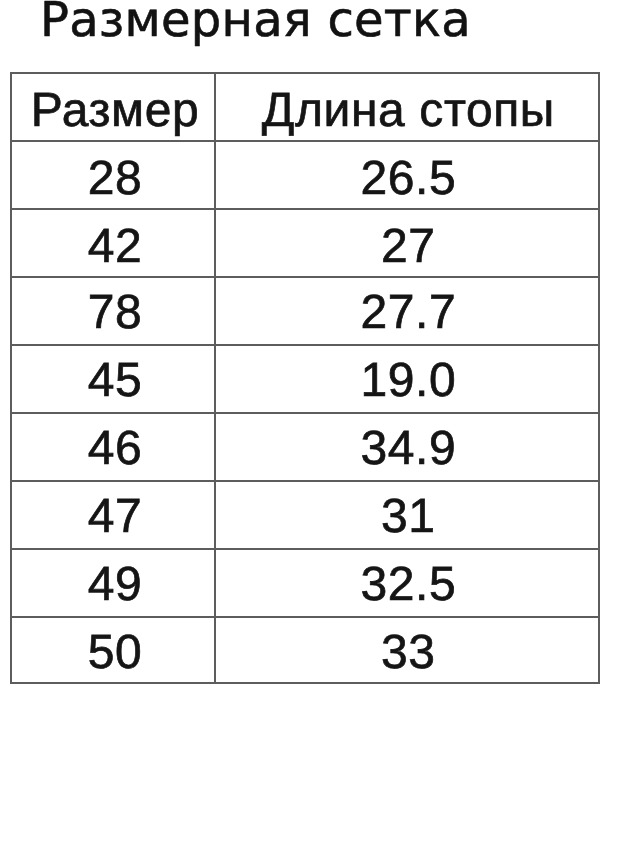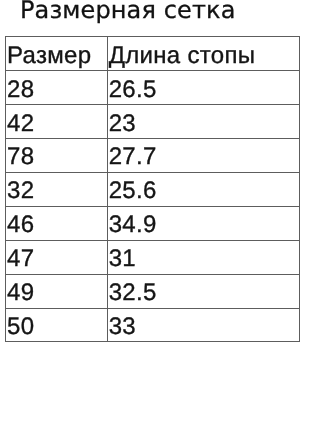--- a/index.html
+++ b/index.html
@@ -36,21 +36,21 @@
     table-layout:fixed;
   }
   .cell-text {
     display:block;
     position:relative;
     top:2.2px;
     line-height:1;
   }
   .size-table td, .size-table th {
     border:1px solid var(--border, #5d5d5d);
-    text-align:left;
+    text-align:center;
     font-weight:400;
     font-size:24px;
     letter-spacing:0.3px;
     line-height:1;
     height:32.95px;
     padding:0;
     color:var(--text, #151515);
     -webkit-text-stroke:0.35px #151515;
     vertical-align:middle;
   }
@@ -88,37 +88,37 @@
           </td>
           <td>
             <span class="cell-text">26.5</span>
           </td>
         </tr>
         <tr>
           <td>
             <span class="cell-text">42</span>
           </td>
           <td>
-            <span class="cell-text">23</span>
+            <span class="cell-text">27</span>
           </td>
         </tr>
         <tr>
           <td>
             <span class="cell-text">78</span>
           </td>
           <td>
             <span class="cell-text">27.7</span>
           </td>
         </tr>
         <tr>
           <td>
-            <span class="cell-text">32</span>
+            <span class="cell-text">45</span>
           </td>
           <td>
-            <span class="cell-text">25.6</span>
+            <span class="cell-text">19.0</span>
           </td>
         </tr>
         <tr>
           <td>
             <span class="cell-text">46</span>
           </td>
           <td>
             <span class="cell-text">34.9</span>
           </td>
         </tr>

